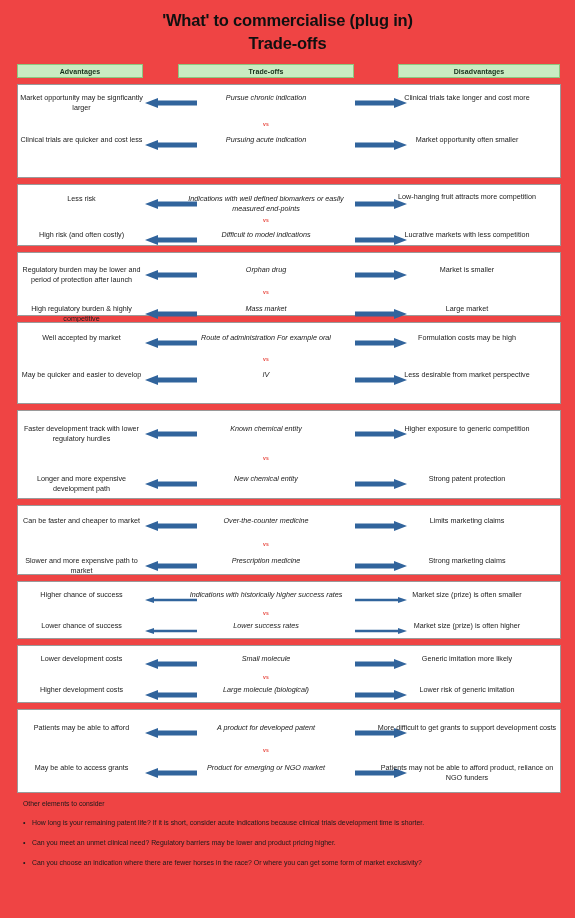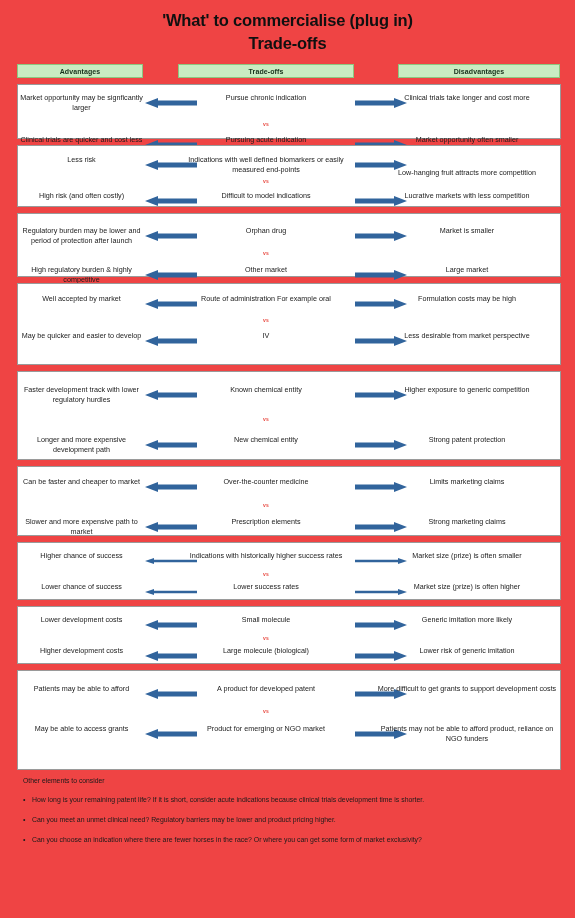--- a/index.html
+++ b/index.html
@@ -70,21 +70,21 @@
   }
 
   .cell {
     position: absolute;
     font-size: 7.2px;
     line-height: 9.6px;
     color: #1a1a1a;
     text-align: center;
   }
   .cell.adv  { left: 0px;   width: 127px; }
-  .cell.trd  { left: 158px; width: 180px; }
+  .cell.trd  { left: 158px; width: 180px; font-style: italic; }
   .cell.dis  { left: 355px; width: 188px; }
 
   
   .arrow {
     position: absolute;
     height: 10px;
     width: 52px;
   }
   .arrow.left  { left: 127px; }
   .arrow.right { left: 337px; }
@@ -140,21 +140,21 @@
     <div class="title-line">Trade-offs</div>
   </div>
 
   <div class="header-band">
     <div class="col-head adv">Advantages</div>
     <div class="col-head trd">Trade-offs</div>
     <div class="col-head dis">Disadvantages</div>
   </div>
 
   <div class="rows" id="rows-container">
-  <div class="trade-row" style="height:55px">
+  <div class="trade-row" style="height:94px">
     <div class="row-half">
       <div class="cell adv" style="top:8px">Market opportunity may be signficantly larger</div>
       <div class="arrow left" style="top:13px">
             <svg width="52" height="10" viewBox="0 0 52 10">
               <path d="M 52 2.5 L 13 2.5 L 13 0 L 0 5 L 13 10 L 13 7.5 L 52 7.5 Z" fill="#31649c"></path>
             </svg>
           </div>
       <div class="cell trd" style="top:8px">Pursue chronic indication</div>
       <div class="arrow right" style="top:13px">
             <svg width="52" height="10" viewBox="0 0 52 10">
@@ -187,21 +187,21 @@
             <svg width="52" height="10" viewBox="0 0 52 10">
               <path d="M 52 2.5 L 13 2.5 L 13 0 L 0 5 L 13 10 L 13 7.5 L 52 7.5 Z" fill="#31649c"></path>
             </svg>
           </div>
       <div class="cell trd" style="top:9px">Indications with well defined biomarkers or easily measured end-points</div>
       <div class="arrow right" style="top:14px">
             <svg width="52" height="10" viewBox="0 0 52 10">
               <path d="M 0 2.5 L 39 2.5 L 39 0 L 52 5 L 39 10 L 39 7.5 L 0 7.5 Z" fill="#31649c"></path>
             </svg>
           </div>
-      <div class="cell dis" style="top:22px">Low-hanging fruit attracts more competition</div>
+      <div class="cell dis" style="top:7px">Low-hanging fruit attracts more competition</div>
     </div>
     <div class="vs" style="top:32px">vs</div>
     <div class="row-half">
       <div class="cell adv" style="top:45px">High risk (and often costly)</div>
       <div class="arrow left" style="top:50px">
             <svg width="52" height="10" viewBox="0 0 52 10">
               <path d="M 52 2.5 L 13 2.5 L 13 0 L 0 5 L 13 10 L 13 7.5 L 52 7.5 Z" fill="#31649c"></path>
             </svg>
           </div>
       <div class="cell trd" style="top:45px">Difficult to model indications</div>
@@ -230,21 +230,21 @@
       <div class="cell dis" style="top:12px">Market is smaller</div>
     </div>
     <div class="vs" style="top:36px">vs</div>
     <div class="row-half">
       <div class="cell adv" style="top:51px">High regulatory burden &amp; highly competitive</div>
       <div class="arrow left" style="top:56px">
             <svg width="52" height="10" viewBox="0 0 52 10">
               <path d="M 52 2.5 L 13 2.5 L 13 0 L 0 5 L 13 10 L 13 7.5 L 52 7.5 Z" fill="#31649c"></path>
             </svg>
           </div>
-      <div class="cell trd" style="top:51px">Other market</div>
+      <div class="cell trd" style="top:51px">Mass market</div>
       <div class="arrow right" style="top:56px">
             <svg width="52" height="10" viewBox="0 0 52 10">
               <path d="M 0 2.5 L 39 2.5 L 39 0 L 52 5 L 39 10 L 39 7.5 L 0 7.5 Z" fill="#31649c"></path>
             </svg>
           </div>
       <div class="cell dis" style="top:51px">Large market</div>
     </div>
   </div>
   <div class="trade-row" style="height:82px">
     <div class="row-half">
@@ -330,21 +330,21 @@
       <div class="cell dis" style="top:10px">Limits marketing claims</div>
     </div>
     <div class="vs" style="top:35px">vs</div>
     <div class="row-half">
       <div class="cell adv" style="top:50px">Slower and more expensive path to market</div>
       <div class="arrow left" style="top:55px">
             <svg width="52" height="10" viewBox="0 0 52 10">
               <path d="M 52 2.5 L 13 2.5 L 13 0 L 0 5 L 13 10 L 13 7.5 L 52 7.5 Z" fill="#31649c"></path>
             </svg>
           </div>
-      <div class="cell trd" style="top:50px">Prescription elements</div>
+      <div class="cell trd" style="top:50px">Prescription medicine</div>
       <div class="arrow right" style="top:55px">
             <svg width="52" height="10" viewBox="0 0 52 10">
               <path d="M 0 2.5 L 39 2.5 L 39 0 L 52 5 L 39 10 L 39 7.5 L 0 7.5 Z" fill="#31649c"></path>
             </svg>
           </div>
       <div class="cell dis" style="top:50px">Strong marketing claims</div>
     </div>
   </div>
   <div class="trade-row" style="height:58px">
     <div class="row-half">
@@ -405,21 +405,21 @@
           </div>
       <div class="cell trd" style="top:39px">Large molecule (biological)</div>
       <div class="arrow right" style="top:44px">
             <svg width="52" height="10" viewBox="0 0 52 10">
               <path d="M 0 2.5 L 39 2.5 L 39 0 L 52 5 L 39 10 L 39 7.5 L 0 7.5 Z" fill="#31649c"></path>
             </svg>
           </div>
       <div class="cell dis" style="top:39px">Lower risk of generic imitation</div>
     </div>
   </div>
-  <div class="trade-row" style="height:100px">
+  <div class="trade-row" style="height:84px">
     <div class="row-half">
       <div class="cell adv" style="top:13px">Patients may be able to afford</div>
       <div class="arrow left" style="top:18px">
             <svg width="52" height="10" viewBox="0 0 52 10">
               <path d="M 52 2.5 L 13 2.5 L 13 0 L 0 5 L 13 10 L 13 7.5 L 52 7.5 Z" fill="#31649c"></path>
             </svg>
           </div>
       <div class="cell trd" style="top:13px">A product for developed patent</div>
       <div class="arrow right" style="top:18px">
             <svg width="52" height="10" viewBox="0 0 52 10">

